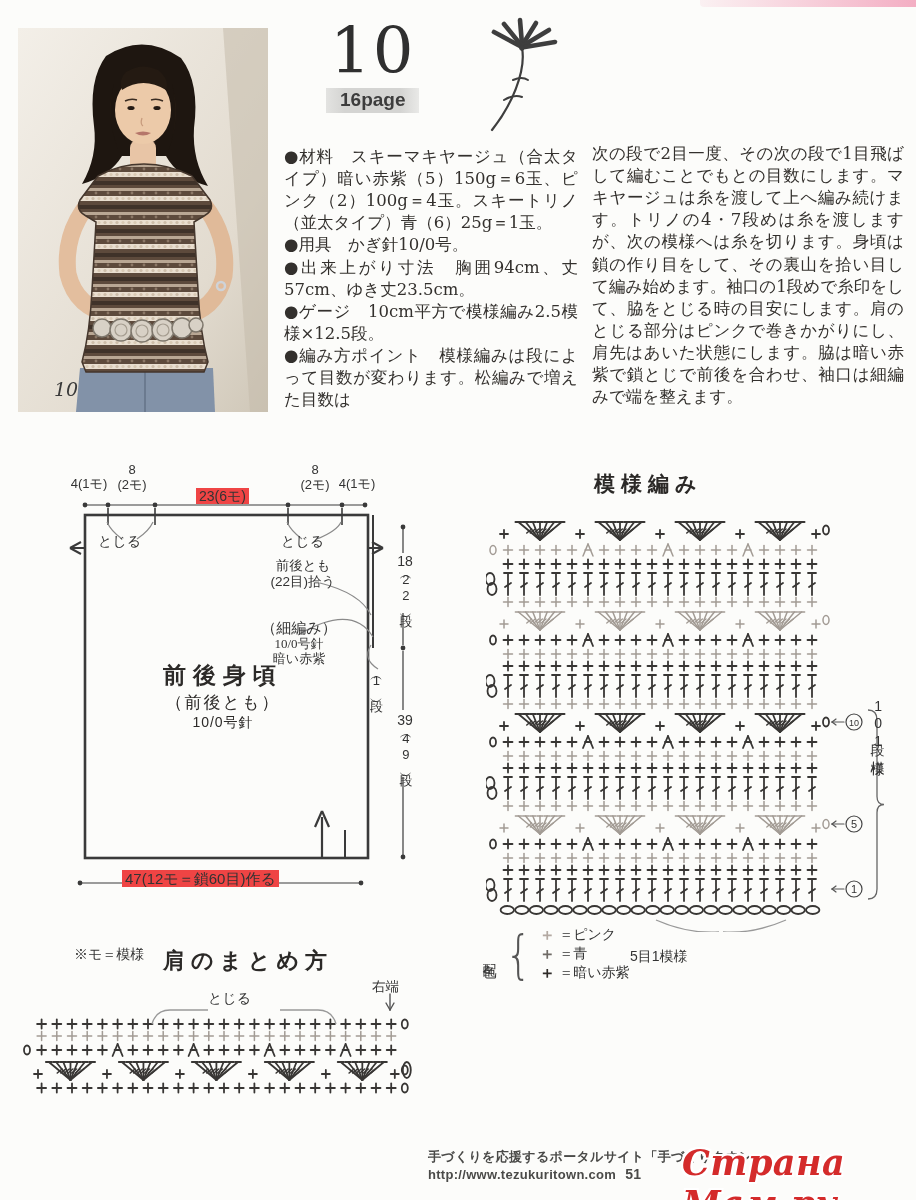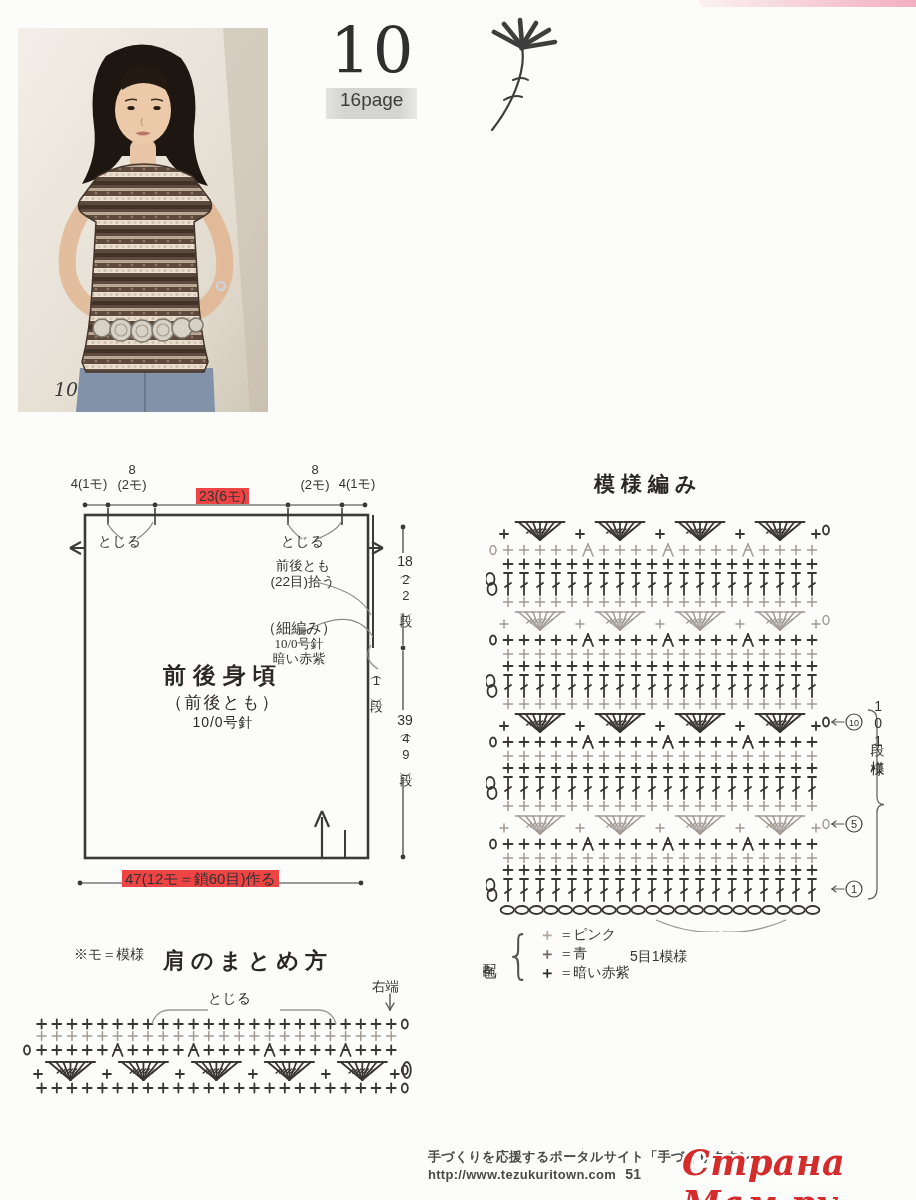--- a/index.html
+++ b/index.html
@@ -1,21 +1,21 @@
 <!DOCTYPE html>
 <html><head>
 <meta charset="utf-8">
 <style>
   html,body{margin:0;padding:0;background:#e8e8e8;}
   #page{position:relative;width:916px;height:1200px;background:#fcfcfa;overflow:hidden;
         font-family:"Liberation Sans",sans-serif;color:#2e2c2a;}
   .abs{position:absolute;}
   
   .big-num{left:330px;top:14px;font-family:"DejaVu Serif",serif;font-size:64px;color:#2f2f2f;letter-spacing:2px;}
-  .page-ref{left:326px;top:88px;font-size:19px;font-weight:normal;color:#3c3c3c;background:linear-gradient(90deg,#e3e3e1,#d4d4d2 20%,#d4d4d2 80%,#e9e9e7);padding:1px 14px 8px 14px;}
+  .page-ref{left:326px;top:88px;font-size:19px;font-weight:bold;color:#3c3c3c;background:linear-gradient(90deg,#e3e3e1,#d4d4d2 20%,#d4d4d2 80%,#e9e9e7);padding:1px 14px 2px 14px;}
   .photo-wrap{left:18px;top:28px;width:250px;height:384px;}
   .photo-caption{left:36px;top:350px;font-family:"DejaVu Serif",serif;font-style:italic;font-size:19px;color:#3a3a3a;}
   .flower{left:452px;top:16px;}
   .pink-smudge{left:700px;top:0;width:216px;height:7px;background:linear-gradient(to left,rgba(236,110,150,.55),rgba(236,110,150,.08));border-radius:0 0 0 4px;}
   
   .col{font-family:"DejaVu Serif",serif;font-size:16.5px;line-height:1.34;text-align:justify;color:#33302d;}
   .col p{margin:0;}
   .col-left{left:284px;top:146px;width:294px;}
   .col-right{left:592px;top:143px;width:312px;}
   
@@ -117,20 +117,28 @@
           <path d="M69,29 L52,8"></path>
           <path d="M70,28 L68,4"></path>
         <path d="M71,28 L84,7"></path>
           <path d="M72,29 L97,14"></path>
           <path d="M73,31 L103,26"></path>
       </g>
       <circle cx="70" cy="32" r="2.4" fill="#3e3e3e"></circle>
     </g>
   </svg>
 
+  <div class="abs col col-left">
+      <p>●材料　スキーマキヤージュ（合太タイプ）暗い赤紫（5）150g＝6玉、ピンク（2）100g＝4玉。スキートリノ（並太タイプ）青（6）25g＝1玉。</p>
+      <p>●用具　かぎ針10/0号。</p>
+      <p>●出来上がり寸法　胸囲94cm、丈57cm、ゆき丈23.5cm。</p>
+      <p>●ゲージ　10cm平方で模様編み2.5模様×12.5段。</p>
+      <p>●編み方ポイント　模様編みは段によって目数が変わります。松編みで増えた目数は</p>
+    </div>
+  <div class="abs col col-right">次の段で2目一度、その次の段で1目飛ばして編むことでもとの目数にします。マキヤージュは糸を渡して上へ編み続けます。トリノの4・7段めは糸を渡しますが、次の模様へは糸を切ります。身頃は鎖の作り目をして、その裏山を拾い目して編み始めます。袖口の1段めで糸印をして、脇をとじる時の目安にします。肩のとじる部分はピンクで巻きかがりにし、肩先はあいた状態にします。脇は暗い赤紫で鎖とじで前後を合わせ、袖口は細編みで端を整えます。</div>
 
   <svg class="abs" style="left:40px;top:455px;" width="424" height="480" viewBox="0 0 424 480">
     <g stroke="#3a3a3a" fill="none">
       <rect x="45" y="60" width="283" height="343" stroke-width="2.6"></rect>
       <line x1="333" y1="60" x2="333" y2="193" stroke-width="2"></line>
 
       <line x1="68" y1="53" x2="68" y2="70" stroke-width="1.6"></line>
       <line x1="115" y1="53" x2="115" y2="70" stroke-width="1.6"></line>
       <line x1="248" y1="53" x2="248" y2="70" stroke-width="1.6"></line>
       <line x1="302" y1="53" x2="302" y2="70" stroke-width="1.6"></line>

